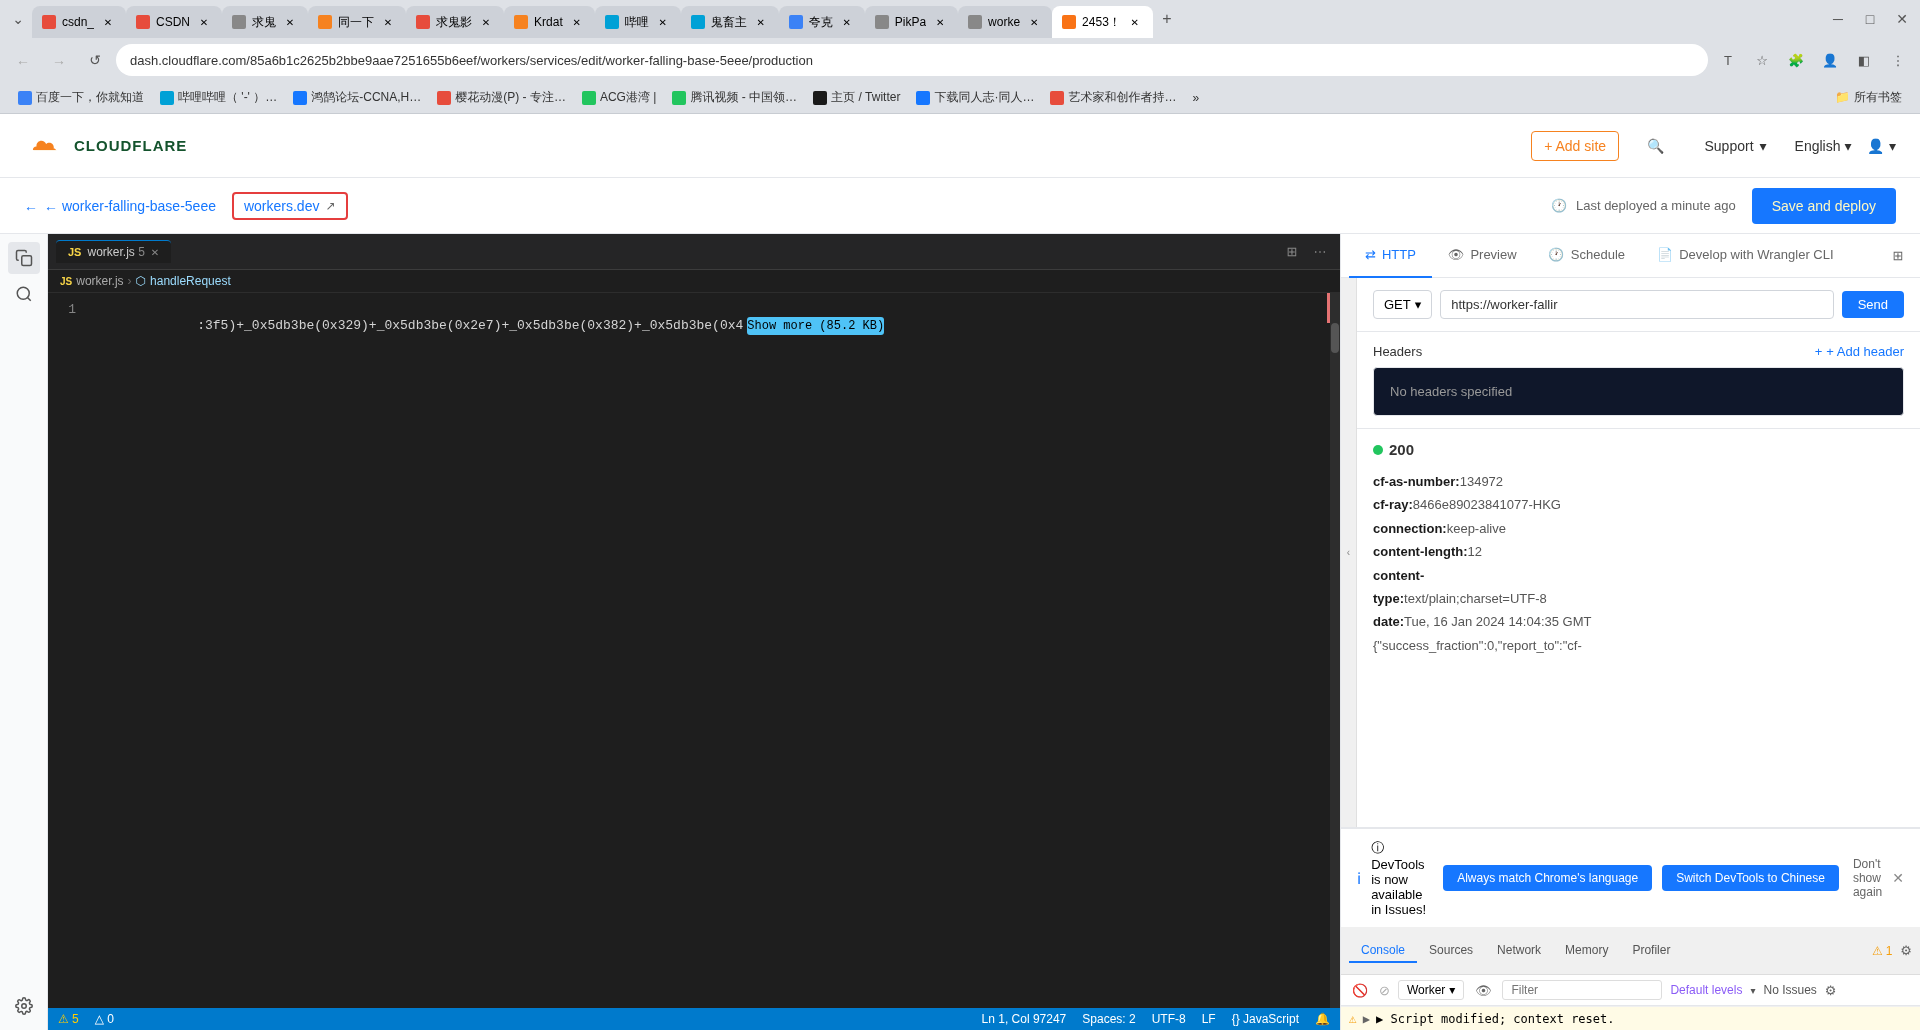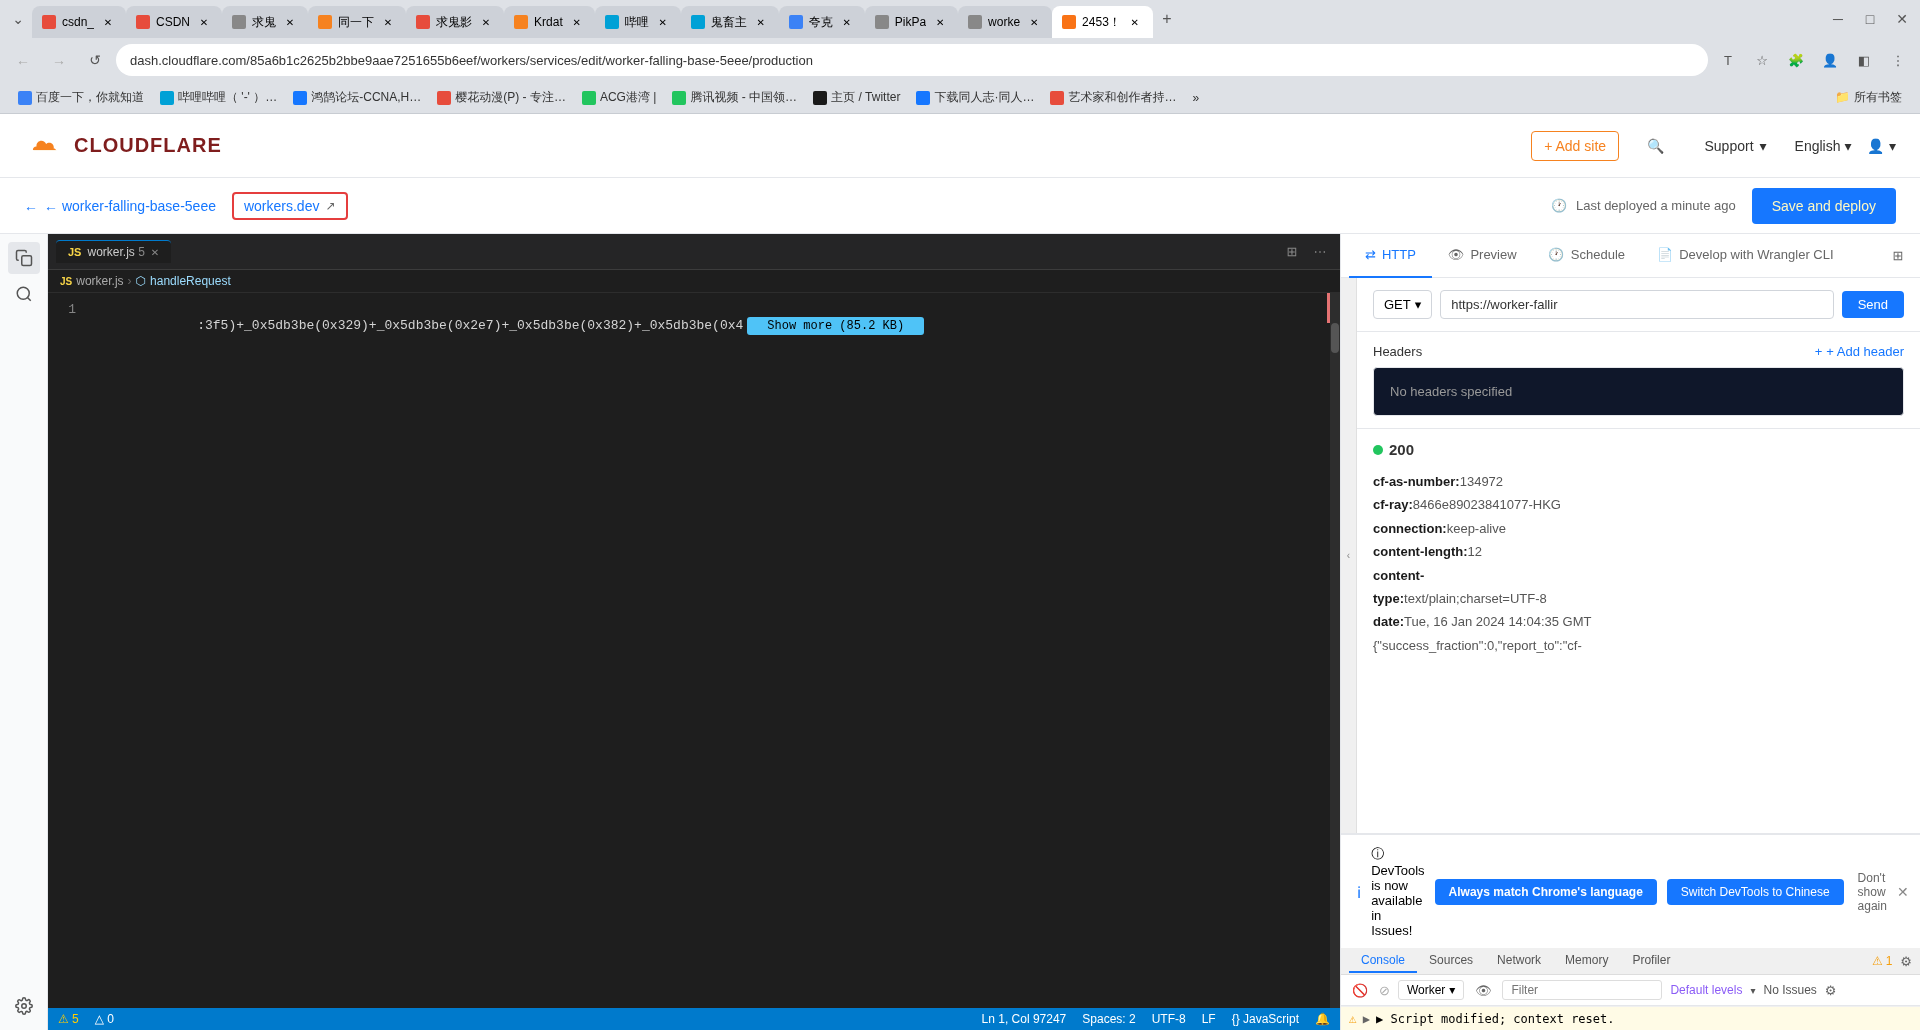--- a/index.html
+++ b/index.html
@@ -65,21 +65,21 @@
     .editor-action-btn { width: 24px; height: 24px; display: flex; align-items: center; justify-content: center; cursor: pointer; color: #888; border-radius: 3px; }
 
     
     .editor-breadcrumb { display: flex; align-items: center; gap: 4px; padding: 4px 12px; background: #1e1e1e; color: #aaa; font-size: 12px; border-bottom: 1px solid #2d2d2d; }
 
     
     .code-content { flex: 1; overflow: hidden; position: relative; background: #1e1e1e; }
     .code-line { display: flex; align-items: flex-start; padding: 1px 0; }
     .line-number { width: 40px; text-align: right; padding-right: 12px; color: #858585; font-size: 13px; font-family: 'Courier New', monospace; user-select: none; flex-shrink: 0; }
     .line-code { color: #d4d4d4; font-size: 13px; font-family: 'Courier New', monospace; flex: 1; overflow: hidden; white-space: pre; }
-    .show-more-badge { display: inline-block; background: #4fc3f7; color: #000; padding: 2px 20px; border-radius: 3px; font-size: 12px; font-weight: 500; cursor: pointer; margin-left: 4px; }
+    .show-more-badge { display: inline-block; background: #4fc3f7; color: #000; padding: 2px 0; border-radius: 3px; font-size: 12px; font-weight: 500; cursor: pointer; margin-left: 4px; }
 
     
     .editor-statusbar { background: #007acc; color: #fff; height: 22px; display: flex; align-items: center; padding: 0 10px; gap: 16px; font-size: 12px; }
     .statusbar-item { display: flex; align-items: center; gap: 4px; cursor: pointer; }
     .statusbar-right { margin-left: auto; display: flex; gap: 16px; align-items: center; }
     .statusbar-warn { display: flex; align-items: center; gap: 4px; color: #ffcc02; }
 
     
     .right-panel { width: 580px; display: flex; flex-direction: column; border-left: 1px solid #e5e7eb; background: #fff; flex-shrink: 0; }
     .panel-tabs { display: flex; align-items: center; border-bottom: 1px solid #e5e7eb; background: #fff; padding: 0 0 0 8px; height: 44px; }
@@ -110,26 +110,26 @@
     .status-dot { width: 10px; height: 10px; border-radius: 50%; background: #22c55e; }
     .response-headers { font-size: 13px; line-height: 1.8; }
     .response-header-line { display: flex; gap: 0; }
     .header-key { font-weight: 600; color: #1a1a1a; }
     .header-val { color: #555; }
 
     
     .devtools-panel { background: #fff; border-top: 1px solid #e5e7eb; display: flex; flex-direction: column; }
     .devtools-notification { background: #fff; border-top: 1px solid #e5e7eb; padding: 10px 16px; display: flex; align-items: center; gap: 10px; font-size: 13px; }
     .devtools-info-icon { color: #1677ff; font-size: 16px; }
-    .devtools-match-btn { background: #1677ff; color: #fff; border: none; border-radius: 4px; padding: 6px 14px; font-size: 12px; cursor: pointer; font-weight: 700; white-space: nowrap; }
+    .devtools-match-btn { background: #1677ff; color: #fff; border: none; border-radius: 4px; padding: 6px 14px; font-size: 12px; cursor: pointer; font-weight: 400; white-space: nowrap; }
     .devtools-chinese-btn { background: #1677ff; color: #fff; border: none; border-radius: 4px; padding: 6px 14px; font-size: 12px; cursor: pointer; font-weight: 500; white-space: nowrap; }
     .dont-show-btn { font-size: 12px; color: #666; cursor: pointer; margin-left: 4px; }
     .devtools-close { margin-left: auto; cursor: pointer; color: #888; font-size: 14px; }
 
-    .devtools-toolbar { display: flex; align-items: center; padding: 4px 8px; background: #f0f0f0; border-bottom: 1px solid #ddd; gap: 8px; height: 27px; }
+    .devtools-toolbar { display: flex; align-items: center; padding: 4px 8px; background: #f0f0f0; border-bottom: 1px solid #ddd; gap: 8px; height: 48px; }
     .devtools-tabs { display: flex; gap: 0; }
     .devtools-tab { padding: 4px 12px; font-size: 12px; cursor: pointer; color: #555; border-bottom: 2px solid transparent; }
     .devtools-tab.active { color: #1677ff; border-bottom-color: #1677ff; }
     .devtools-search { border: 1px solid #ddd; border-radius: 3px; padding: 2px 8px; font-size: 12px; width: 160px; outline: none; }
     .devtools-default-levels { font-size: 12px; color: #8b5cf6; cursor: pointer; }
     .devtools-no-issues { font-size: 12px; color: #555; }
     .devtools-warn-badge { display: flex; align-items: center; gap: 3px; color: #f59e0b; font-size: 12px; }
     .devtools-gear { color: #666; cursor: pointer; }
     .console-toolbar { display: flex; align-items: center; gap: 8px; padding: 4px 8px; }
     .console-btn { width: 22px; height: 22px; display: flex; align-items: center; justify-content: center; cursor: pointer; color: #666; }
@@ -274,21 +274,21 @@
 
 <div class="app-container">
 
   <div class="cf-header">
     <div class="cf-logo">
 
       <svg width="40" height="28" viewBox="0 0 60 40">
         <path fill="#f6821f" d="M48 26c-0.4-1.4-1.7-2.4-3.2-2.4h-0.3c0.1-0.5 0.2-1 0.2-1.5 0-3.8-3.1-6.9-6.9-6.9-1.8 0-3.4 0.7-4.6 1.8-1.1-2.8-3.8-4.8-7-4.8-4.2 0-7.5 3.4-7.5 7.5 0 0.4 0 0.8 0.1 1.2h-0.5c-2.8 0-5 2.2-5 5h34.2z"></path>
         <path fill="#faae40" d="M48.5 26H14c0 0 0.2 0.3 0.5 0.5h34.5c-0.1-0.2-0.3-0.4-0.5-0.5z" opacity="0.5"></path>
       </svg>
-      <span style="font-weight:700;font-size:20px;letter-spacing:1px;color:#7f1d1d;">CLOUDFLARE</span>
+      <span style="font-weight:700;font-size:15px;letter-spacing:1px;color:#14532d;">CLOUDFLARE</span>
     </div>
     <div class="cf-header-actions">
       <div class="cf-header-btn add-site-btn">
         <span>+ Add site</span>
       </div>
       <div class="cf-header-btn" style="border:none;">🔍</div>
       <div class="cf-header-btn" style="border:none;">
         <span>Support</span>
         <span>▾</span>
       </div>

